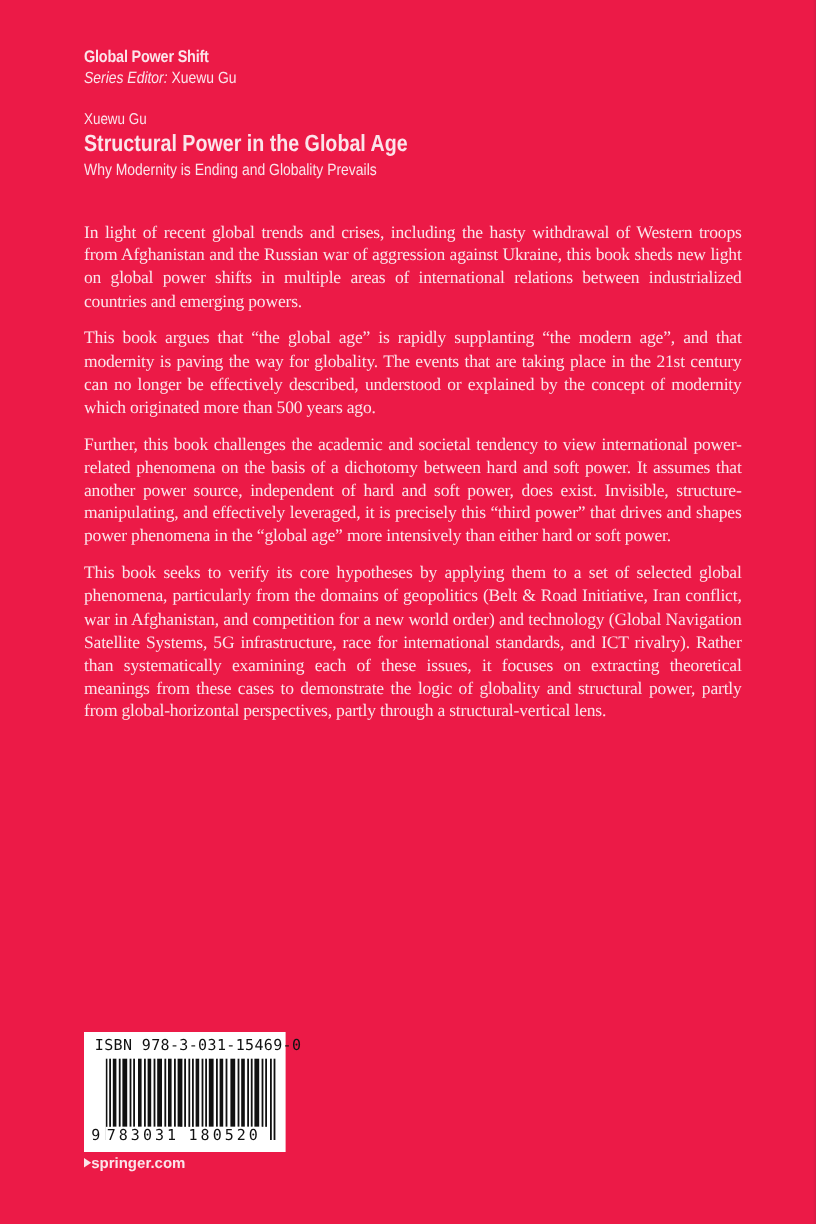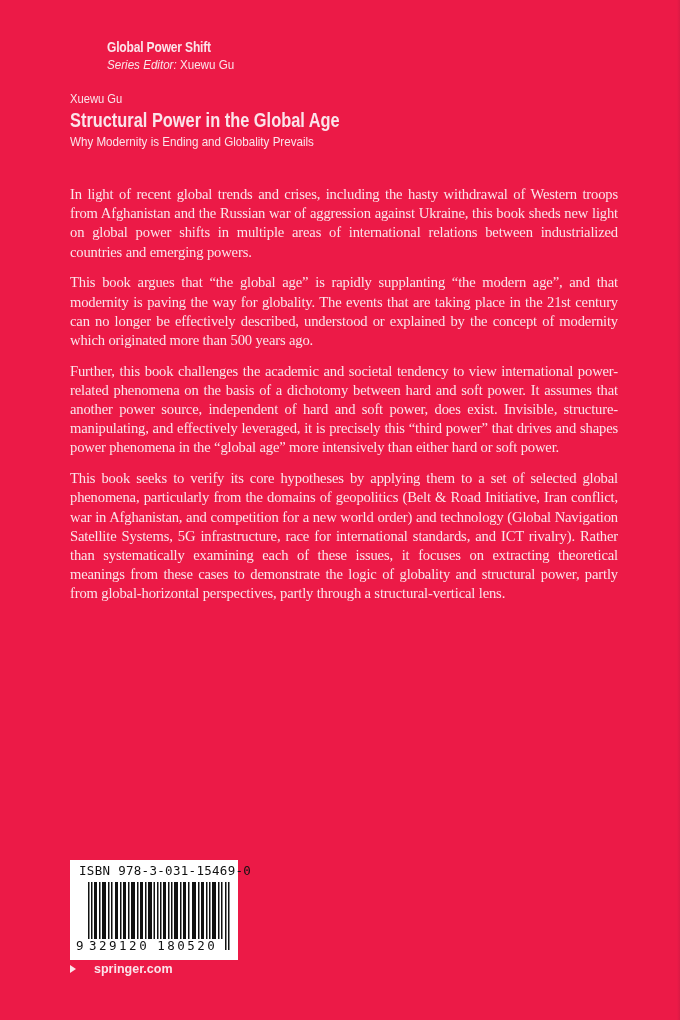--- a/index.html
+++ b/index.html
@@ -20,21 +20,20 @@
       right: 0;
       width: 3px;
       height: 1020px;
       background: linear-gradient(to right, #ec1a47, #d91a44);
     }
     .series {
       position: absolute;
       left: 70px;
       top: 38px;
       font-family: "Liberation Sans", sans-serif;
-      margin-left: 37px;
     }
     .series-title {
       font-size: 14px;
       font-weight: bold;
       line-height: 18px;
       color: #fbe4ea;
       letter-spacing: -0.2px;
       transform: scaleX(0.86);
       transform-origin: left;
       white-space: nowrap;
@@ -145,21 +144,21 @@
     .springer {
       position: absolute;
       left: 70px;
       top: 962px;
       font-family: "Liberation Sans", sans-serif;
       font-size: 12.5px;
       font-weight: bold;
       color: #fbe4ea;
       display: flex;
       align-items: center;
-      gap: 18px;
+      gap: 0;
     }
     .springer .tri {
       width: 0;
       height: 0;
       border-left: 6px solid #fbe4ea;
       border-top: 4px solid transparent;
       border-bottom: 4px solid transparent;
     }
   </style>
 </head>
@@ -226,20 +225,20 @@
       <rect x="121" y="0" width="1.5" height="57"></rect>
       <rect x="124" y="0" width="4" height="57"></rect>
       <rect x="130" y="0" width="1.5" height="57"></rect>
       <rect x="133" y="0" width="1.5" height="57"></rect>
 
       <rect x="137" y="0" width="1.5" height="68"></rect>
       <rect x="140" y="0" width="1.5" height="68"></rect>
     </g>
   </svg>
   <div class="barcode-digits">
-    <span class="first">9</span><span class="grp">329120</span><span style="display:inline-block;width:6px;"></span><span class="grp">180520</span>
+    <span class="first">9</span><span class="grp">783031</span><span style="display:inline-block;width:6px;"></span><span class="grp">180520</span>
   </div>
 </div>
 
 <div class="springer">
   <span class="tri"></span>
   <span>springer.com</span>
 </div>
 
 </body></html>

